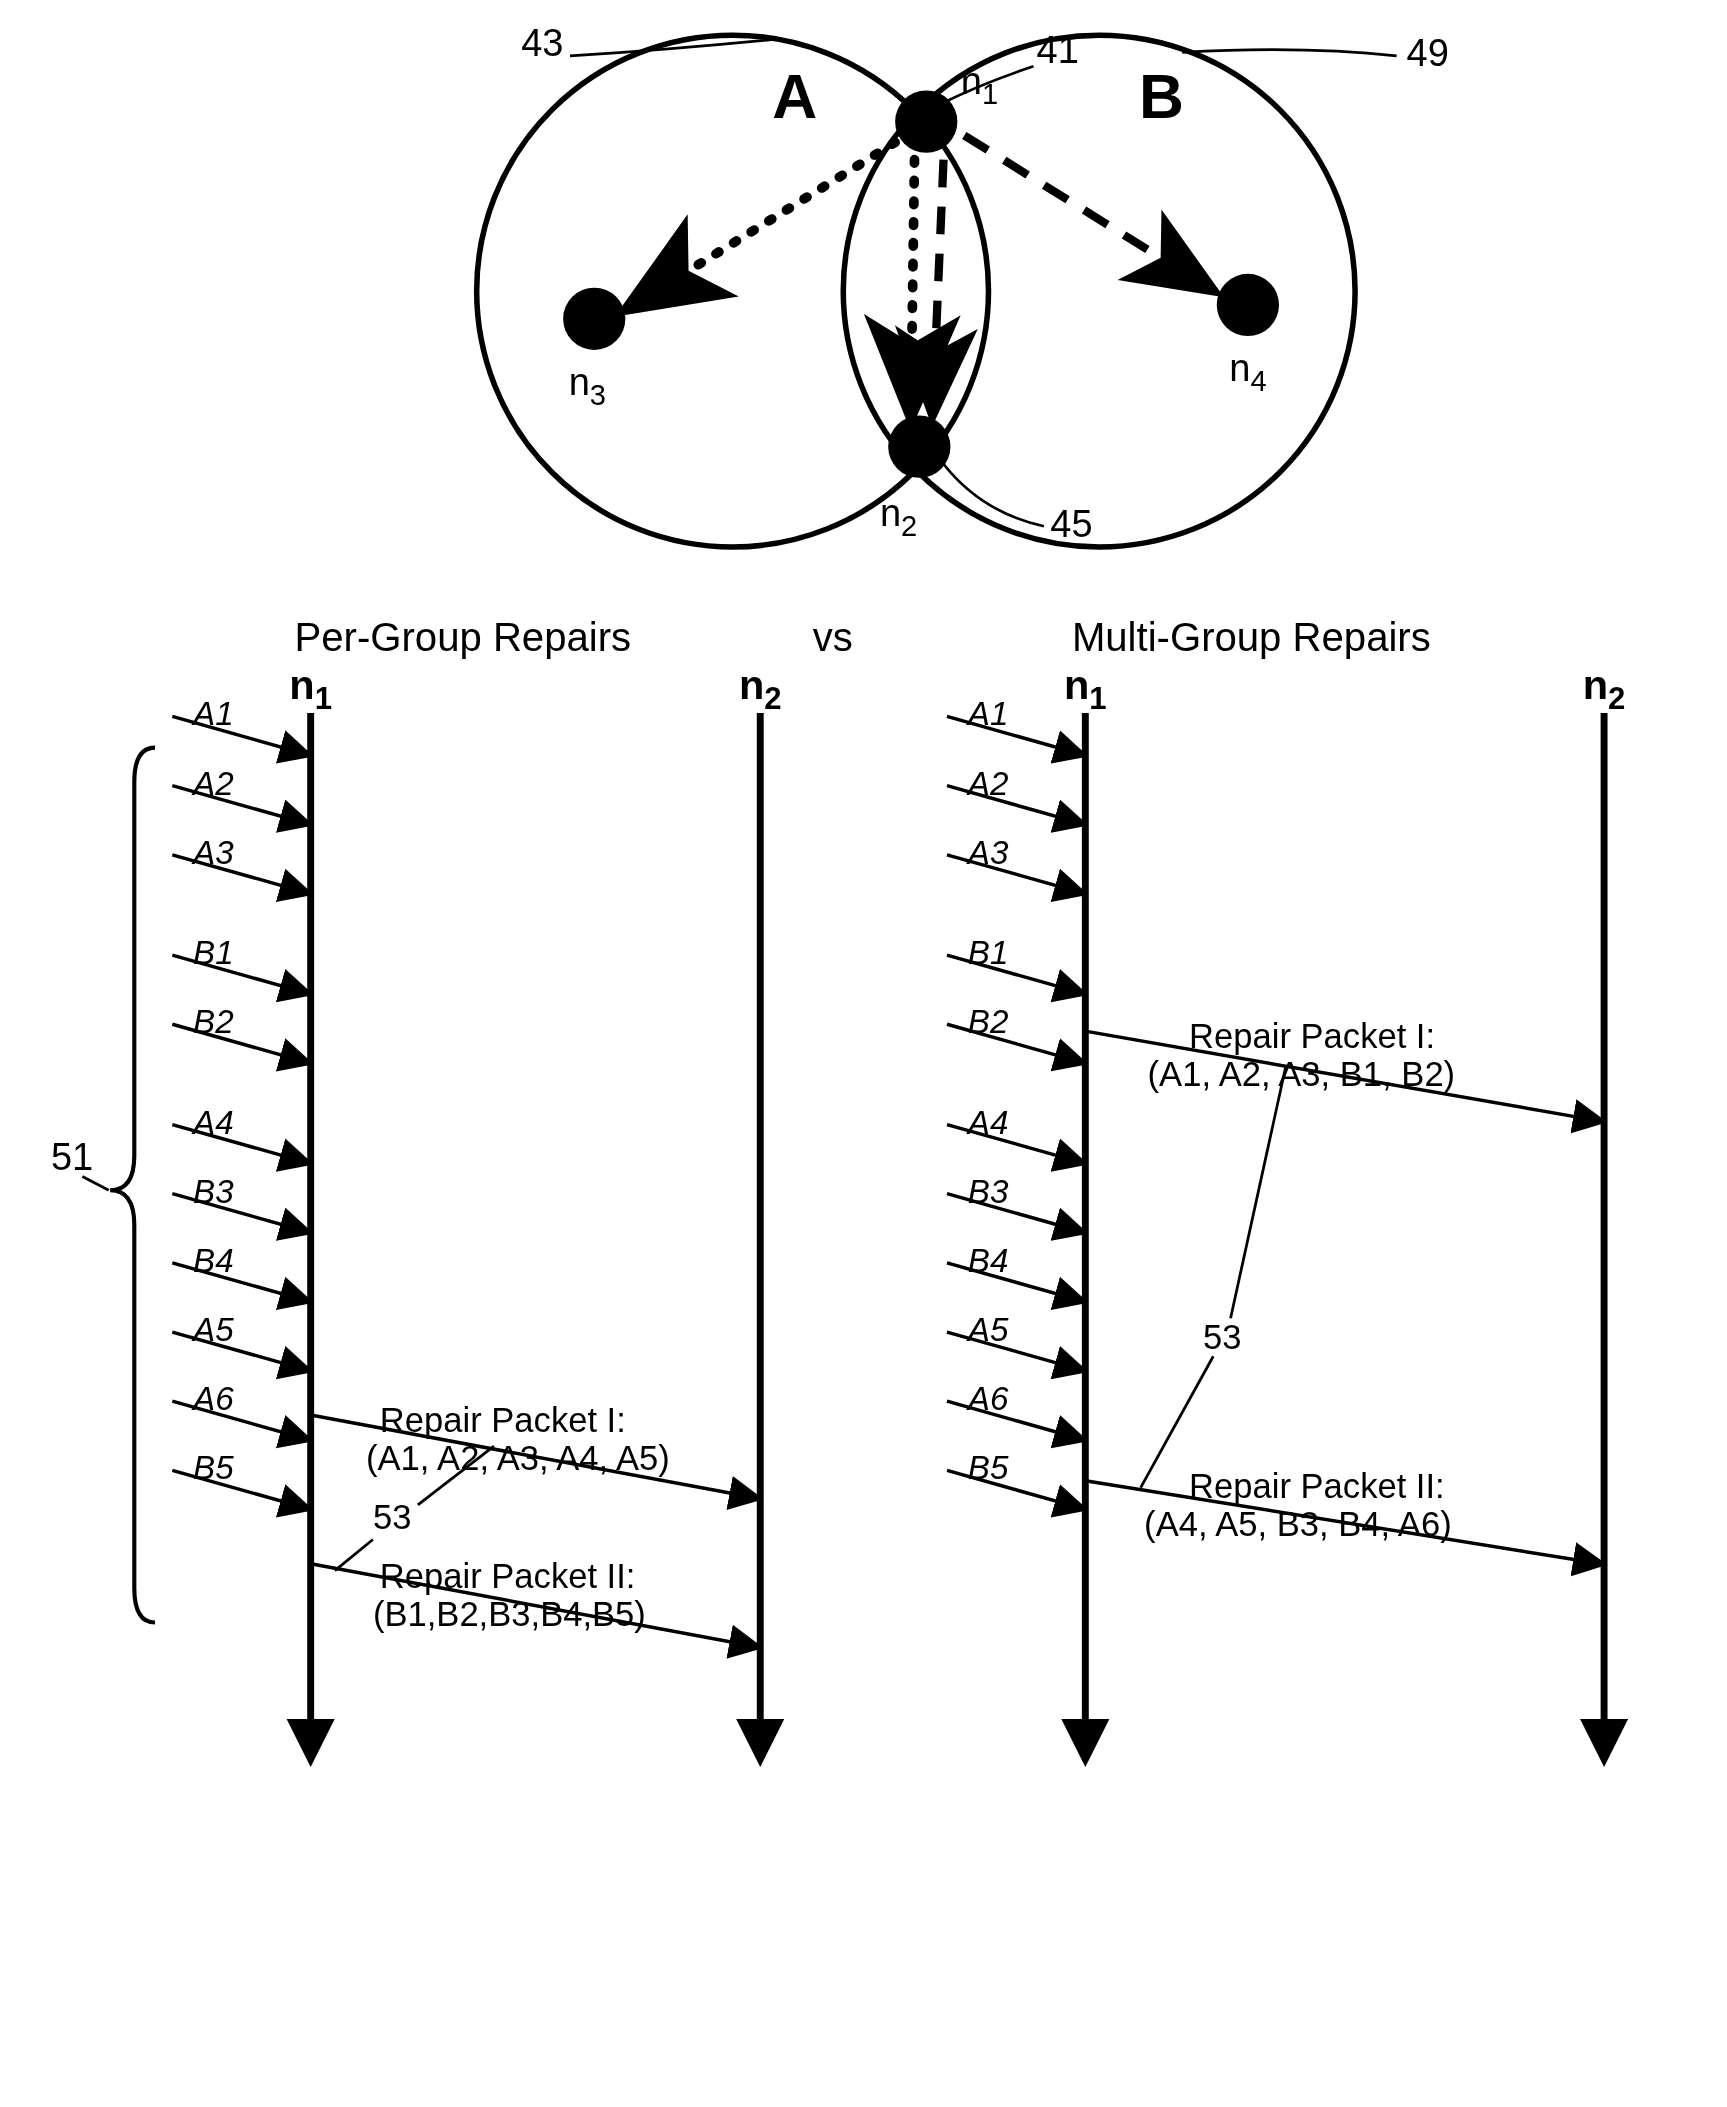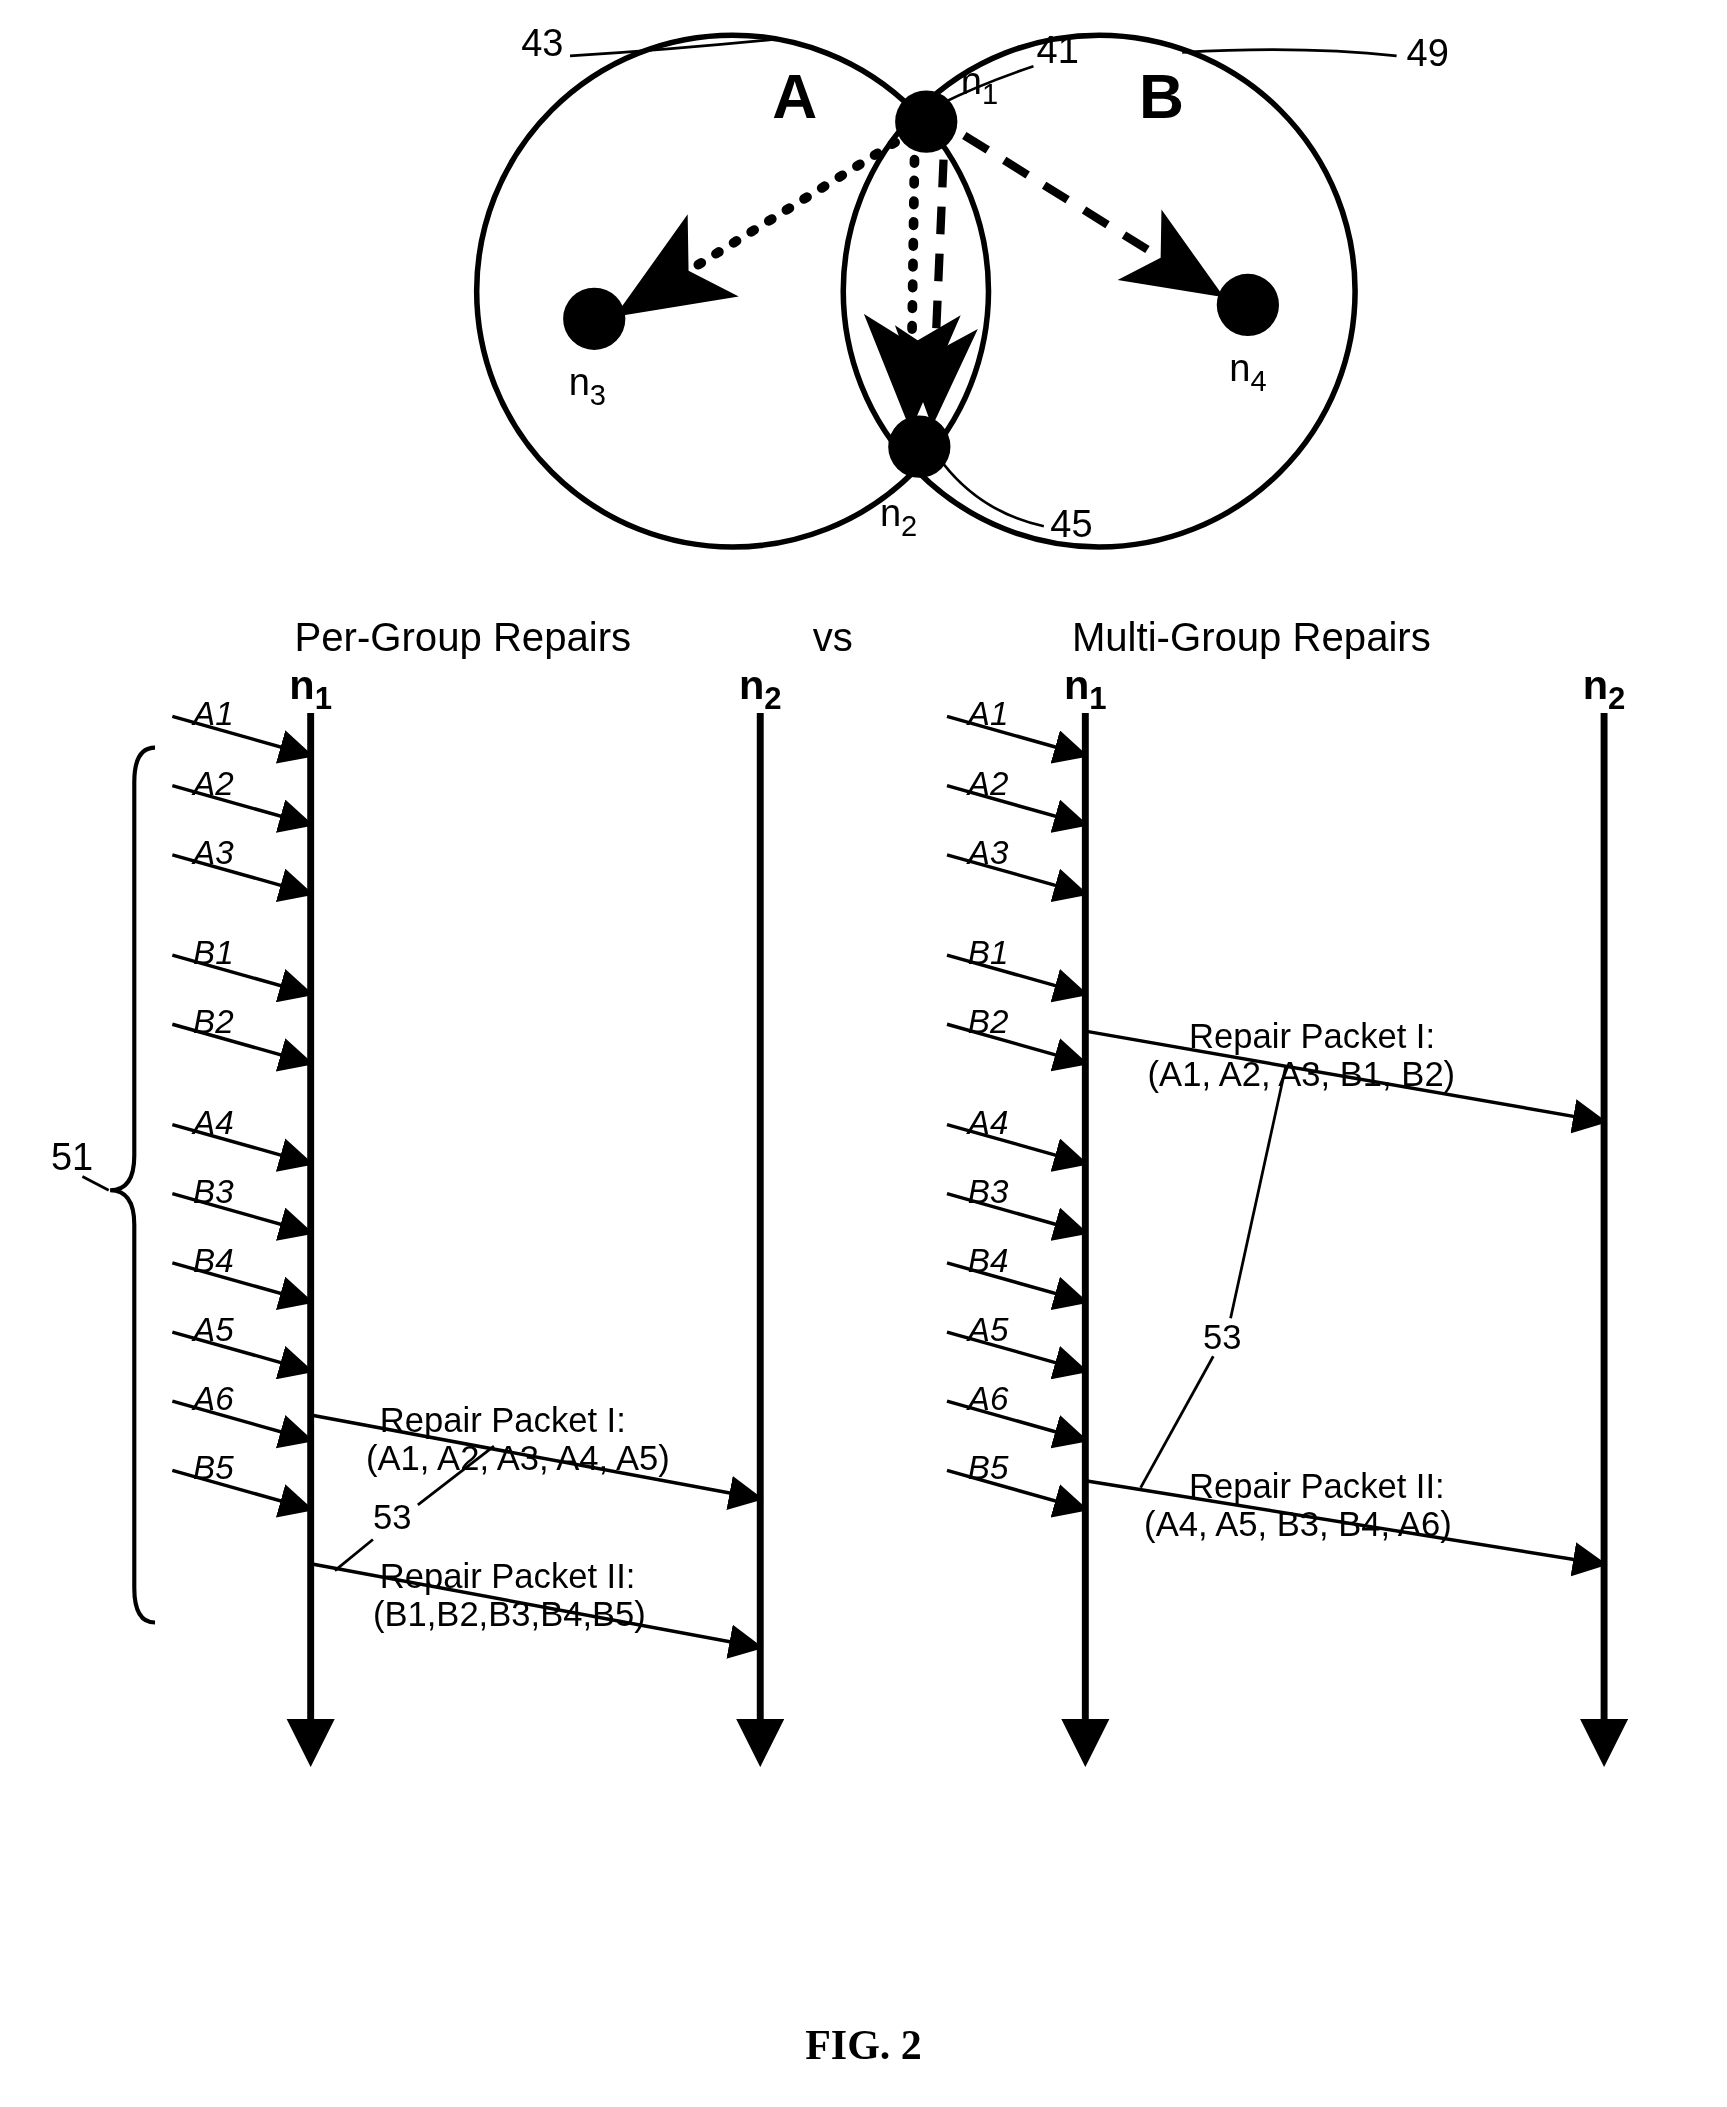--- a/index.html
+++ b/index.html
@@ -249,15 +249,14 @@
              Q 145 1680 110 1680
              Q 145 1680 145 1730
              L 145 2255
              Q 145 2305 175 2305" fill="none" stroke="black" stroke-width="6"></path>
     <text x="55" y="1650" font-size="55" text-anchor="middle">51</text>
     <line x1="70" y1="1660" x2="108" y2="1680" stroke="black" stroke-width="4"></line>
   </g>
 
 </svg>
 
-<div class="figure-caption">FIG. 2</div>
 </div>
 
 
 </body></html>

